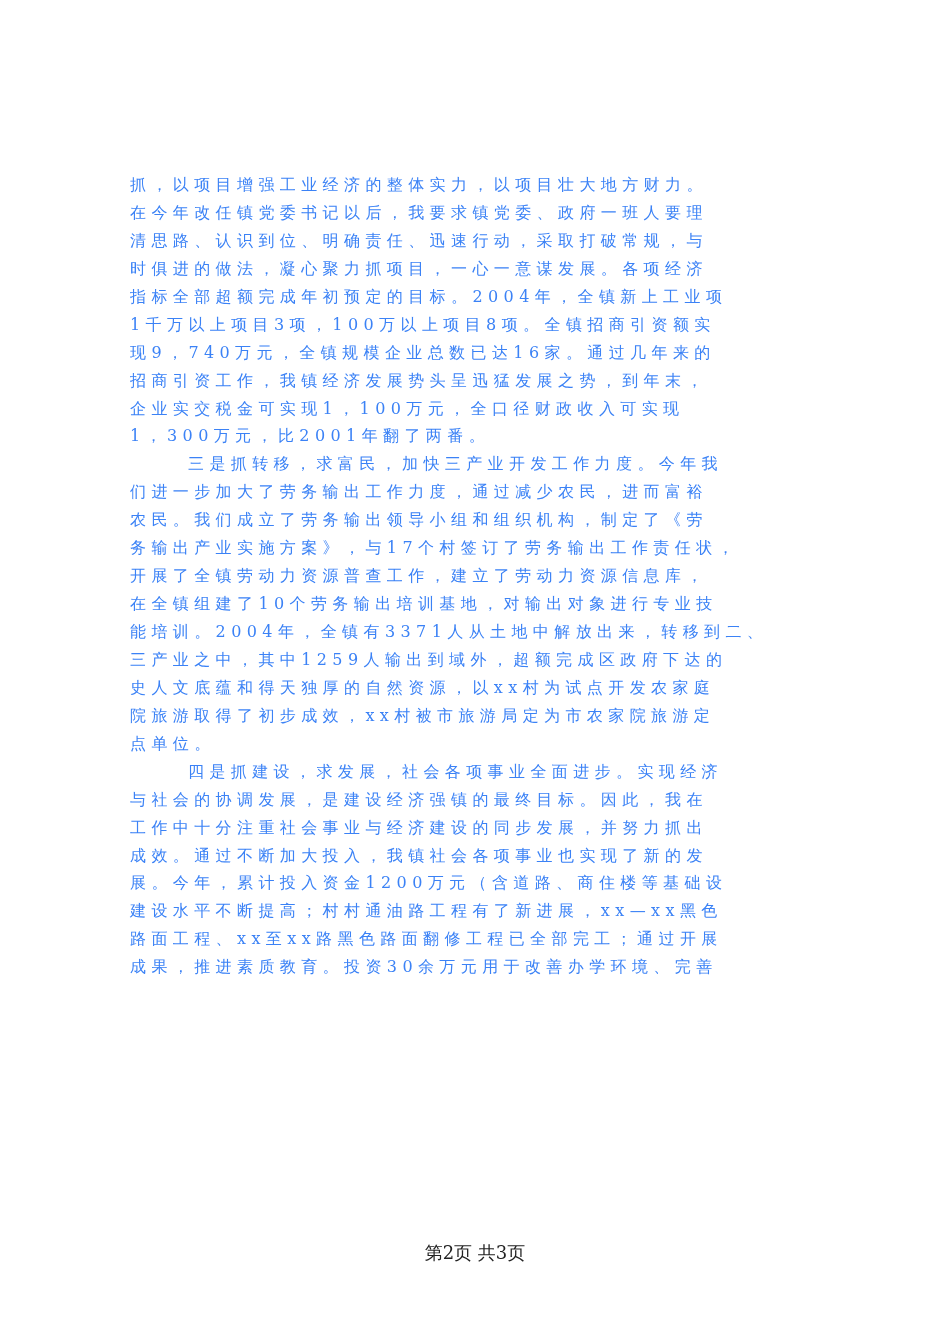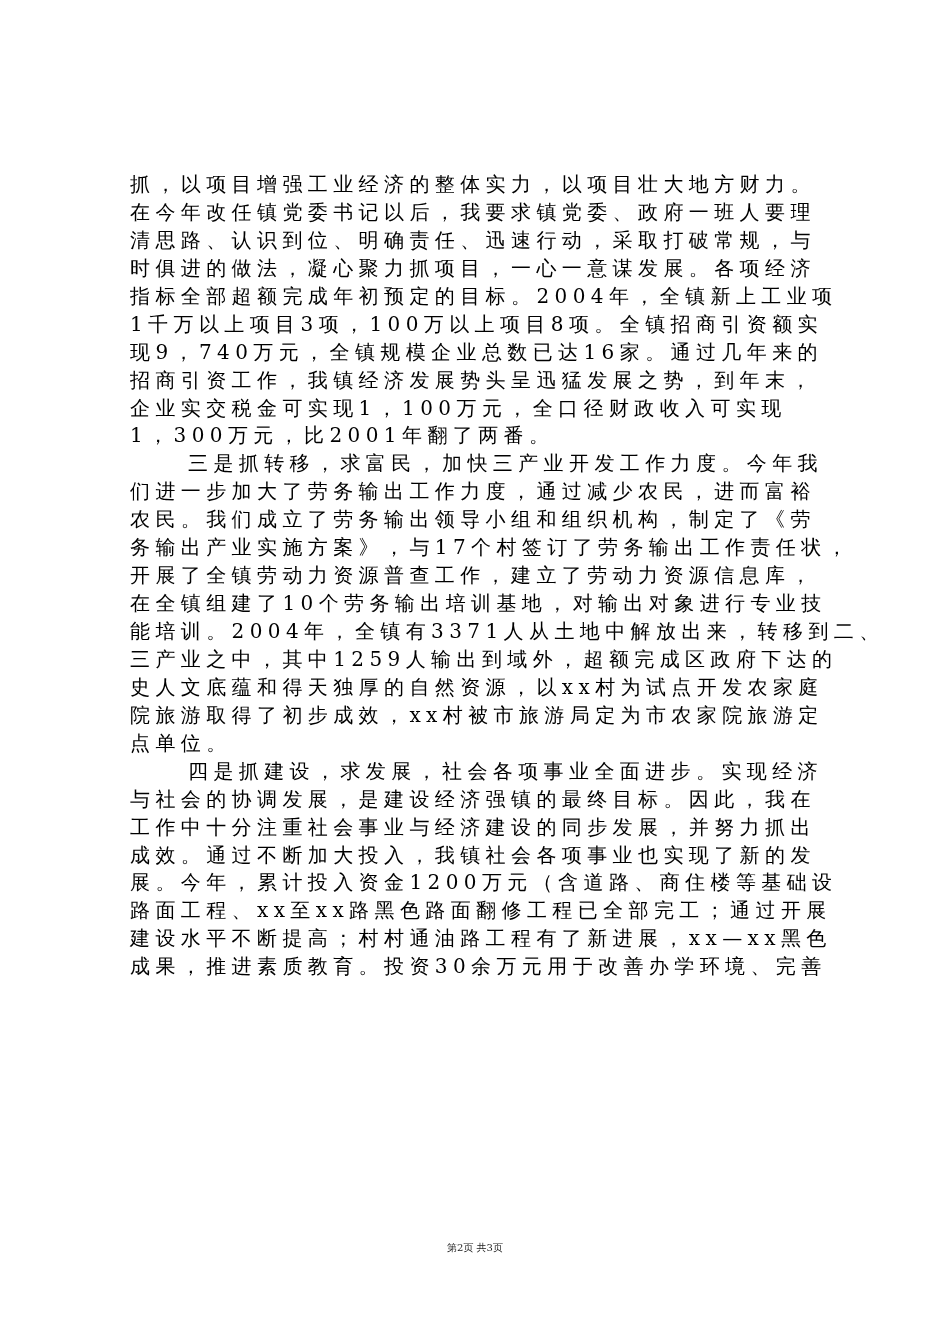--- a/index.html
+++ b/index.html
@@ -1,27 +1,27 @@
 <!DOCTYPE html>
 <html><head>
 <meta charset="utf-8">
 <style>
   html, body { margin: 0; padding: 0; background: #ffffff; }
   body { width: 950px; height: 1344px; position: relative; overflow: hidden; }
   .page { position: absolute; left: 0; top: 0; width: 950px; height: 1344px; background: #ffffff; }
   .body-text {
     position: absolute; left: 130px; top: 171px; width: 720px;
     font-family: "DejaVu Serif", "Liberation Serif", serif;
-    font-size: 20px; line-height: 27.95px; color: #000000;
+    font-size: 16px; line-height: 27.95px; color: #3b82f6;
   }
   .line { display: block; white-space: nowrap; height: 27.95px; letter-spacing: 5.4px; }
   .line.indent { padding-left: 58px; }
   .footer {
     position: absolute; left: 0; width: 950px; top: 1241px; text-align: center;
-    font-family: "DejaVu Serif", "Liberation Serif", serif; font-size: 10px; color: #222;
+    font-family: "DejaVu Serif", "Liberation Serif", serif; font-size: 18px; color: #222;
   }
 </style>
 </head>
 <body>
 
 <div class="page">
   <div class="body-text" id="body-text">
       <span class="line">抓，以项目增强工业经济的整体实力，以项目壮大地方财力。</span>
       <span class="line">在今年改任镇党委书记以后，我要求镇党委、政府一班人要理</span>
       <span class="line">清思路、认识到位、明确责任、迅速行动，采取打破常规，与</span>
@@ -41,20 +41,20 @@
       <span class="line">能培训。2004年，全镇有3371人从土地中解放出来，转移到二、</span>
       <span class="line">三产业之中，其中1259人输出到域外，超额完成区政府下达的</span>
       <span class="line">史人文底蕴和得天独厚的自然资源，以xx村为试点开发农家庭</span>
       <span class="line">院旅游取得了初步成效，xx村被市旅游局定为市农家院旅游定</span>
       <span class="line">点单位。</span>
       <span class="line indent">四是抓建设，求发展，社会各项事业全面进步。实现经济</span>
       <span class="line">与社会的协调发展，是建设经济强镇的最终目标。因此，我在</span>
       <span class="line">工作中十分注重社会事业与经济建设的同步发展，并努力抓出</span>
       <span class="line">成效。通过不断加大投入，我镇社会各项事业也实现了新的发</span>
       <span class="line">展。今年，累计投入资金1200万元（含道路、商住楼等基础设</span>
+      <span class="line">建设水平不断提高；村村通油路工程有了新进展，xx—xx黑色</span>
       <span class="line">路面工程、xx至xx路黑色路面翻修工程已全部完工；通过开展</span>
-      <span class="line">建设水平不断提高；村村通油路工程有了新进展，xx—xx黑色</span>
       <span class="line">成果，推进素质教育。投资30余万元用于改善办学环境、完善</span>
     </div>
   <div class="footer">
     <span>第2页 共3页</span>
   </div>
 </div>
 
 </body></html>

